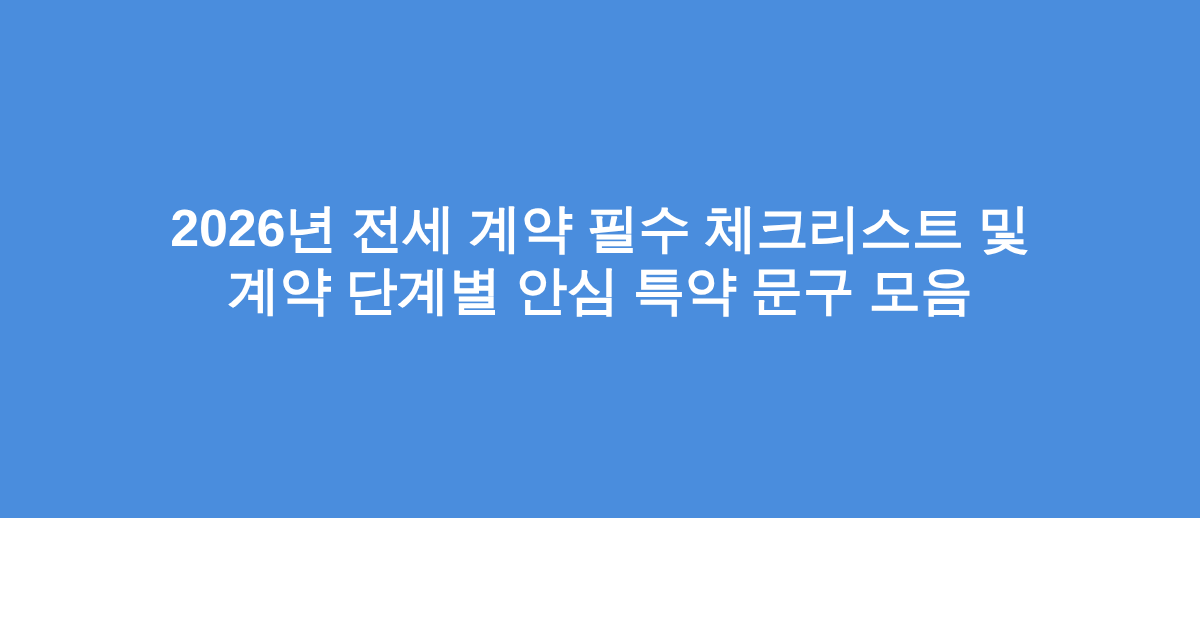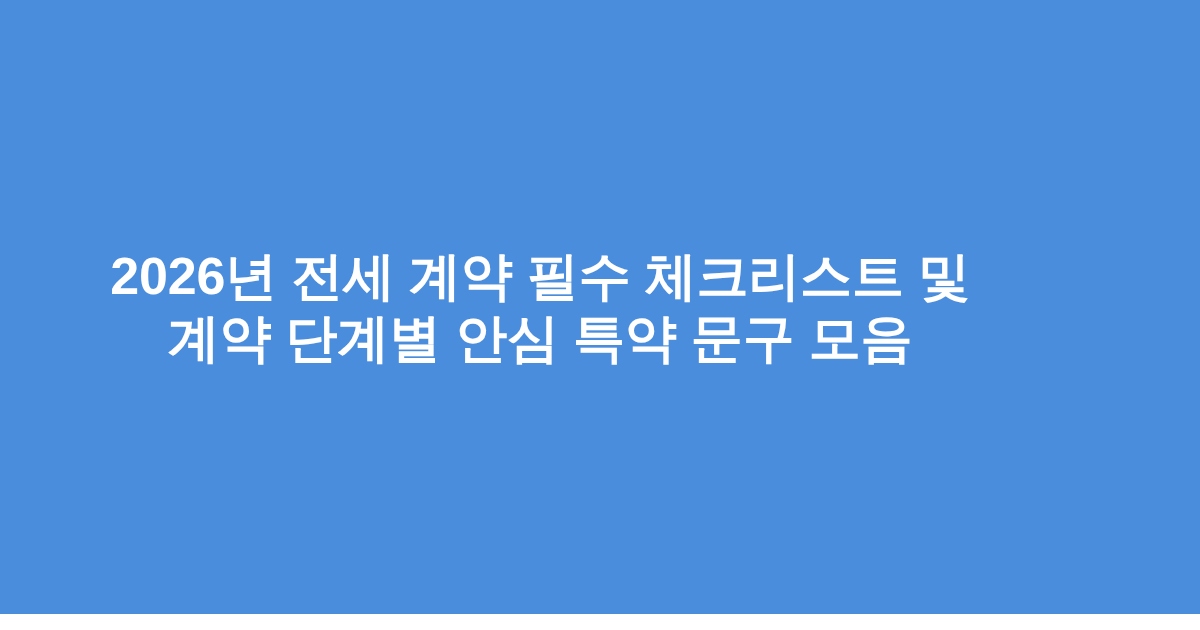--- a/index.html
+++ b/index.html
@@ -10,24 +10,25 @@
   body {
     width: 1200px;
     height: 630px;
     overflow: hidden;
     font-family: "Liberation Sans", "DejaVu Sans", sans-serif;
   }
   #og-card {
     position: relative;
     box-sizing: border-box;
     width: 1200px;
-    height: 614px;
+    height: 518px;
     background: #4a8ddd;
     display: flex;
     align-items: center;
+    justify-content: center;
     overflow: hidden;
   }
   .title-block {
     width: 1080px;
     padding: 0 60px;
     box-sizing: border-box;
     text-align: center;
   }
   .card-title {
     margin: 0;

